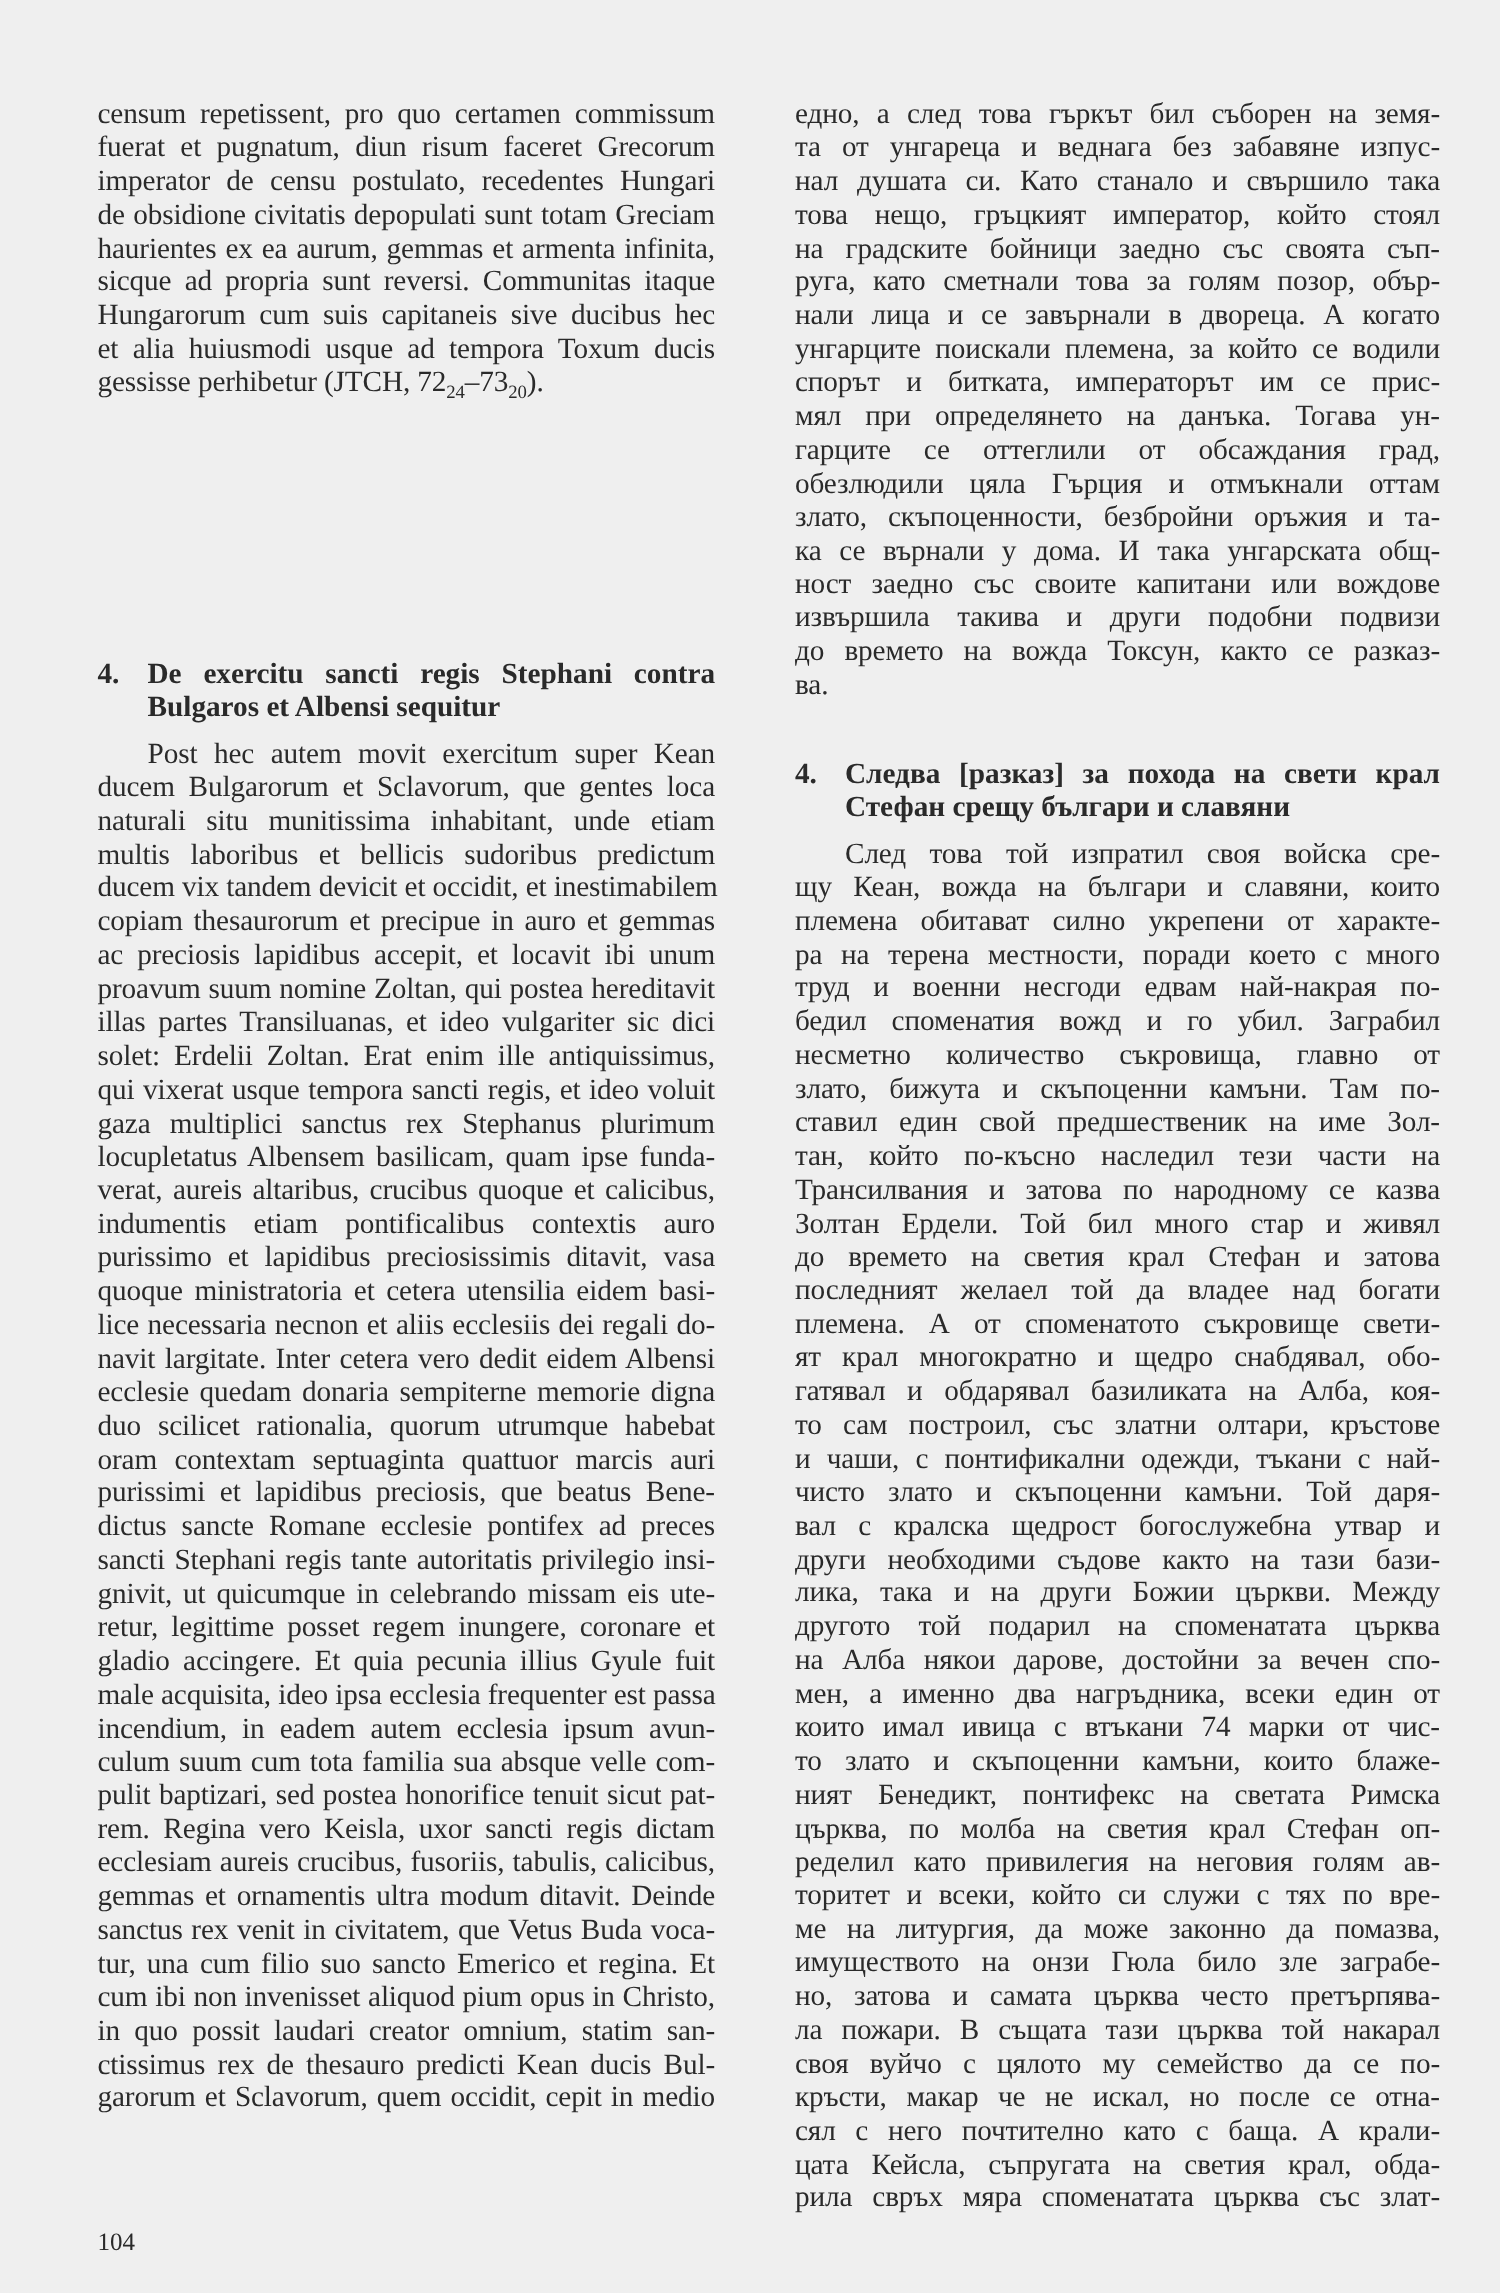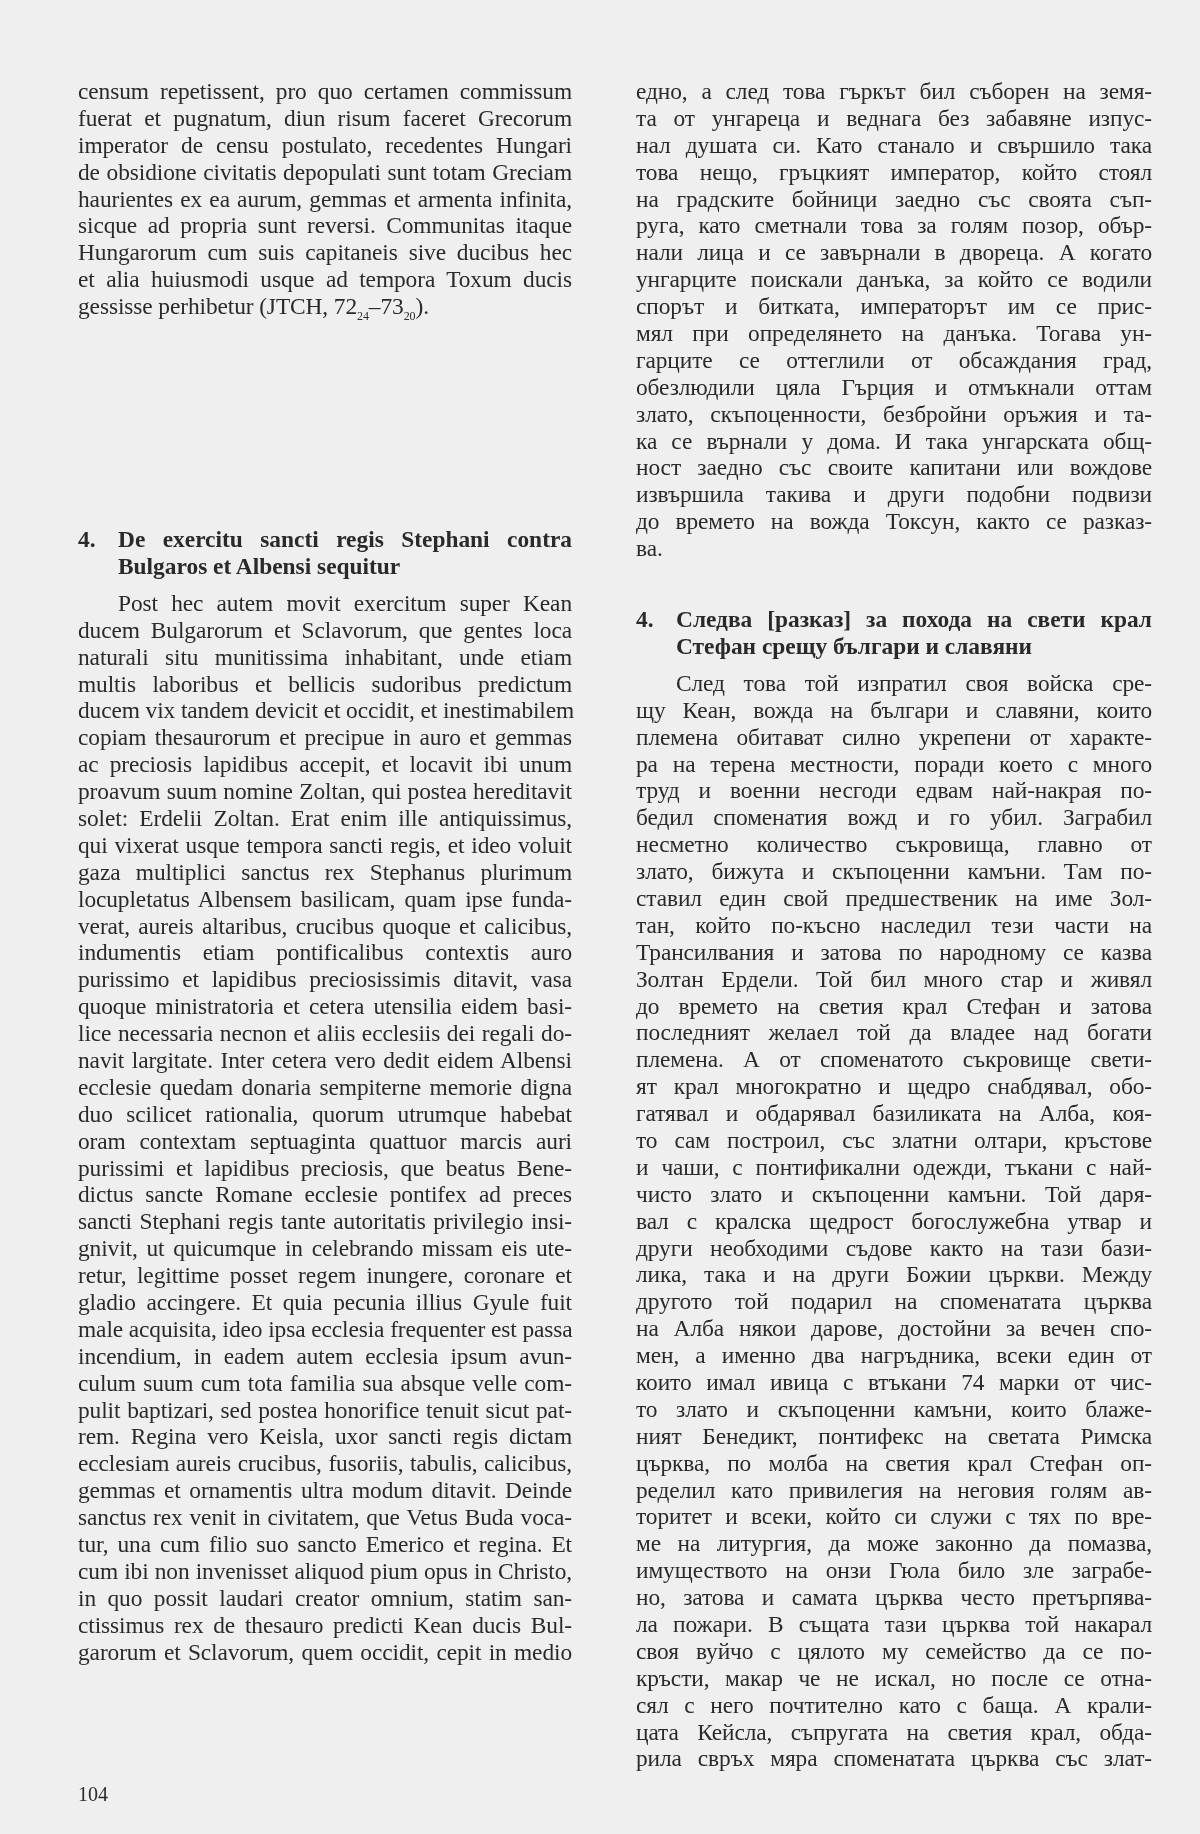--- a/index.html
+++ b/index.html
@@ -19,21 +19,21 @@
     white-space: nowrap; text-align: justify; text-align-last: justify;
     letter-spacing: -0.1px;
   }
   .line.last { text-align-last: left; }
   .line.indent { padding-left: 40px; }
   .heading { position: relative; margin-top: 36px; margin-bottom: 10px; }
   .heading .num { position: absolute; left: 0; top: 0; font-weight: bold; font-size: 23.4px; line-height: 26.9px; }
   .heading .htext { margin-left: 40px; font-weight: bold; }
   .heading .hline { display:block; font-size: 23.4px; line-height: 26.9px; white-space: nowrap; text-align: justify; text-align-last: justify; }
   .heading .hline.last { text-align-last: left; }
-  sub { font-size: 12px; line-height: 0; }
+  sub { font-size: 15px; line-height: 0; }
   .pagenum { position: absolute; left: 78px; top: 1783px; font-size: 20px; }
 </style>
 </head>
 <body>
 
 <div class="page">
 
   <div class="col col-left">
     <div id="left-cont">
         <span class="line">censum repetissent, pro quo certamen commissum</span>
@@ -56,20 +56,21 @@
     </div>
     <div id="left-body">
         <span class="line indent">Post hec autem movit exercitum super Kean</span>
         <span class="line">ducem Bulgarorum et Sclavorum, que gentes loca</span>
         <span class="line">naturali situ munitissima inhabitant, unde etiam</span>
         <span class="line">multis laboribus et bellicis sudoribus predictum</span>
         <span class="line">ducem vix tandem devicit et occidit, et inestimabilem</span>
         <span class="line">copiam thesaurorum et precipue in auro et gemmas</span>
         <span class="line">ac preciosis lapidibus accepit, et locavit ibi unum</span>
         <span class="line">proavum suum nomine Zoltan, qui postea hereditavit</span>
+        <span class="line">illas partes Transiluanas, et ideo vulgariter sic dici</span>
         <span class="line">solet: Erdelii Zoltan. Erat enim ille antiquissimus,</span>
         <span class="line">qui vixerat usque tempora sancti regis, et ideo voluit</span>
         <span class="line">gaza multiplici sanctus rex Stephanus plurimum</span>
         <span class="line">locupletatus Albensem basilicam, quam ipse funda-</span>
         <span class="line">verat, aureis altaribus, crucibus quoque et calicibus,</span>
         <span class="line">indumentis etiam pontificalibus contextis auro</span>
         <span class="line">purissimo et lapidibus preciosissimis ditavit, vasa</span>
         <span class="line">quoque ministratoria et cetera utensilia eidem basi-</span>
         <span class="line">lice necessaria necnon et aliis ecclesiis dei regali do-</span>
         <span class="line">navit largitate. Inter cetera vero dedit eidem Albensi</span>
@@ -100,21 +101,21 @@
 
   <div class="col col-right">
     <div id="right-cont">
         <span class="line">едно, а след това гъркът бил съборен на земя-</span>
         <span class="line">та от унгареца и веднага без забавяне изпус-</span>
         <span class="line">нал душата си. Като станало и свършило така</span>
         <span class="line">това нещо, гръцкият император, който стоял</span>
         <span class="line">на градските бойници заедно със своята съп-</span>
         <span class="line">руга, като сметнали това за голям позор, обър-</span>
         <span class="line">нали лица и се завърнали в двореца. А когато</span>
-        <span class="line">унгарците поискали данъка, за който се водили</span>
+        <span class="line">унгарците поискали племена, за който се водили</span>
         <span class="line">спорът и битката, императорът им се прис-</span>
         <span class="line">мял при определянето на данъка. Тогава ун-</span>
         <span class="line">гарците се оттеглили от обсаждания град,</span>
         <span class="line">обезлюдили цяла Гърция и отмъкнали оттам</span>
         <span class="line">злато, скъпоценности, безбройни оръжия и та-</span>
         <span class="line">ка се върнали у дома. И така унгарската общ-</span>
         <span class="line">ност заедно със своите капитани или вождове</span>
         <span class="line">извършила такива и други подобни подвизи</span>
         <span class="line">до времето на вожда Токсун, както се разказ-</span>
         <span class="line last">ва.</span>

